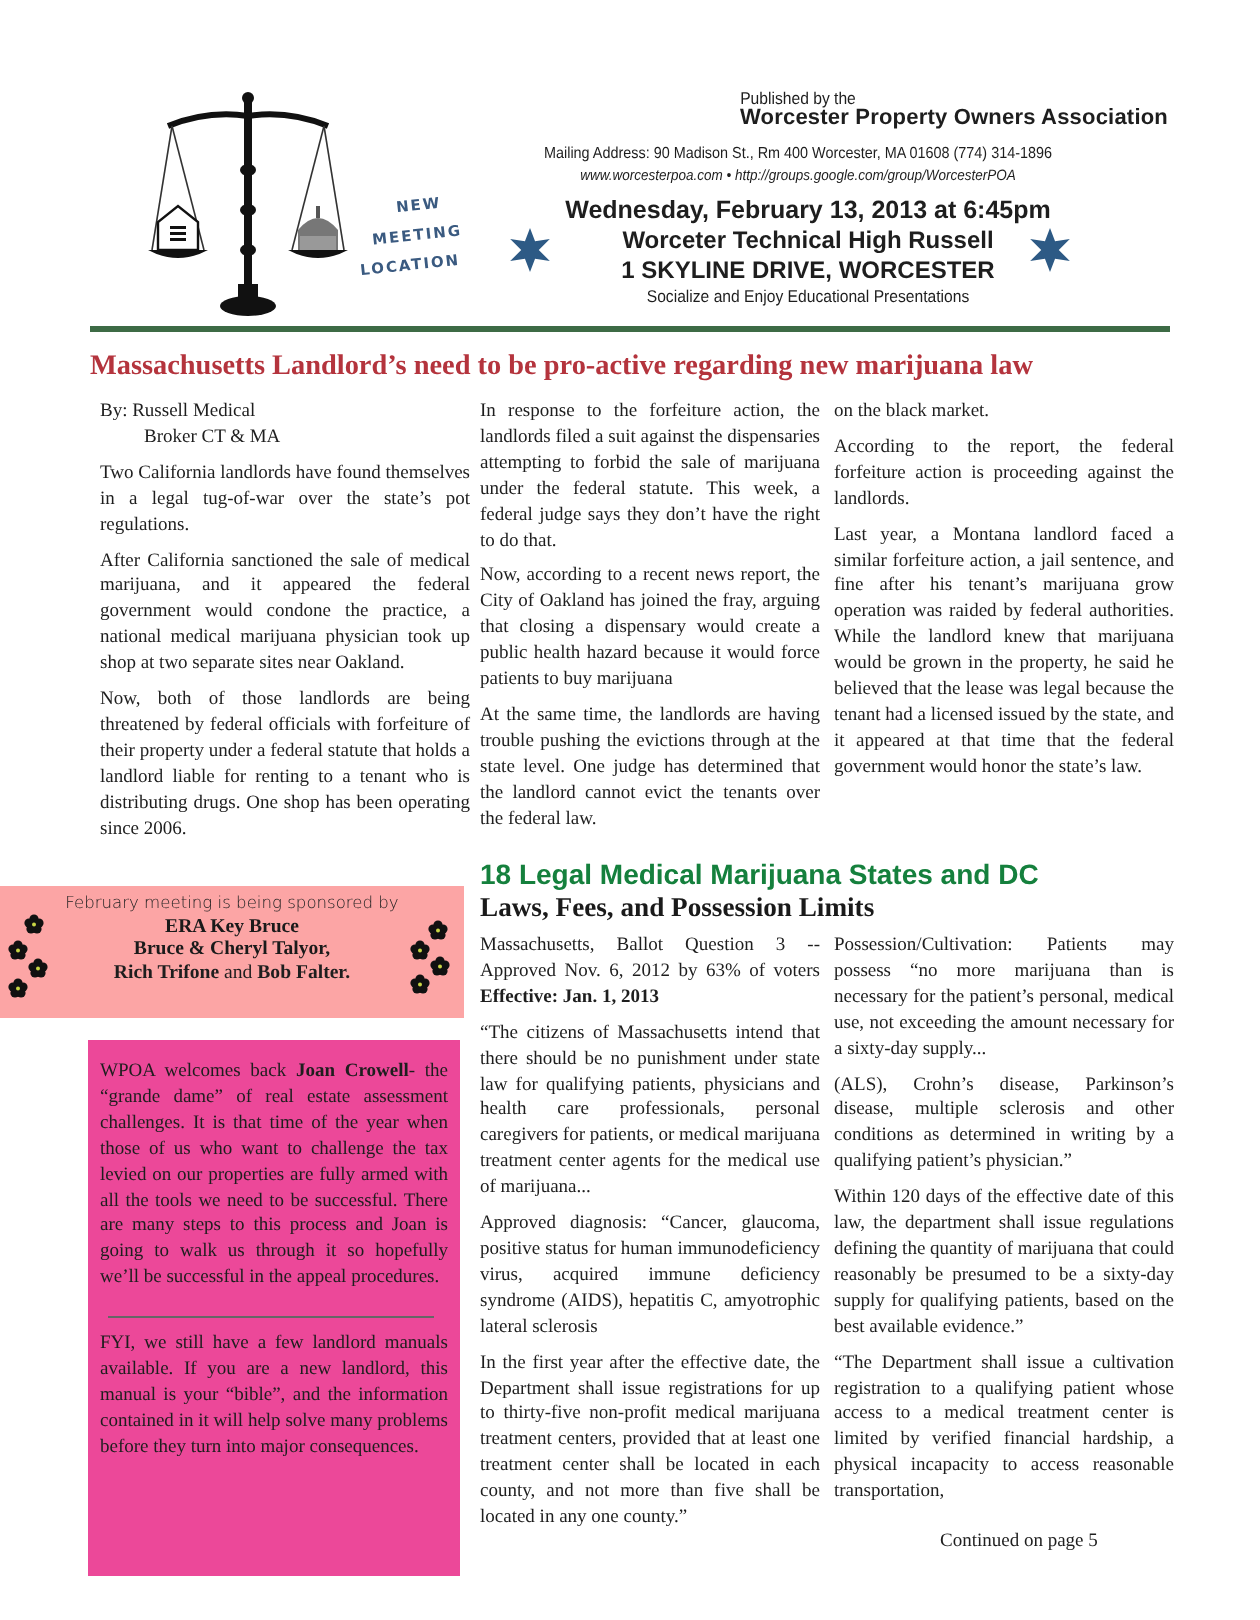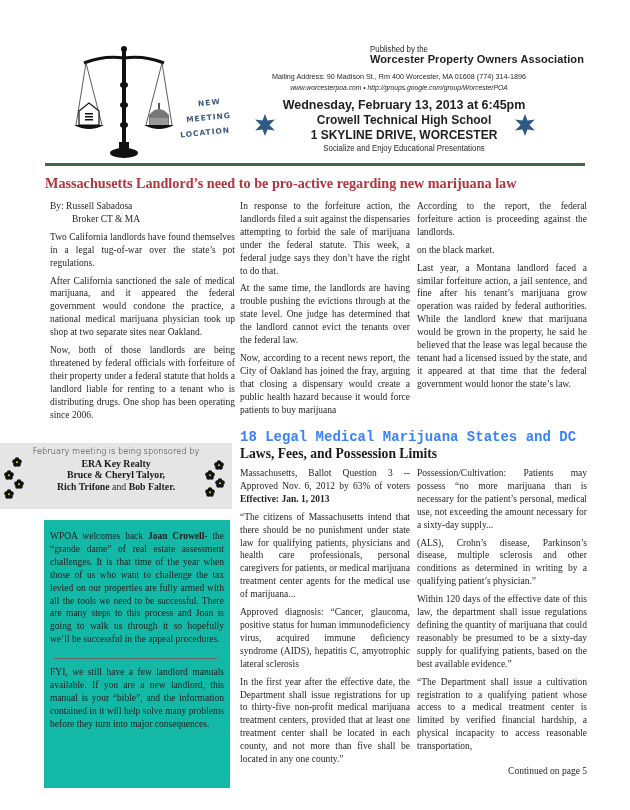--- a/index.html
+++ b/index.html
@@ -39,41 +39,41 @@
       font-family: "Liberation Serif", serif; font-weight: bold; color: #b4343d; font-size: 14.2px; }
 
     .col { position: absolute; font-size: 9.5px; line-height: 12.9px; text-align: justify; }
     .col p { margin-bottom: 5px; }
     .col1 { left: 50px; top: 200px; width: 185px; }
     .col2 { left: 240px; top: 200px; width: 170px; }
     .col3 { left: 417px; top: 200px; width: 170px; }
     .byline-sub { padding-left: 22px; }
     .byline { text-align: left; }
 
-    .sponsor { position: absolute; left: 0; top: 443px; width: 232px; height: 66px; background: #e5e5e5; }
+    .sponsor { position: absolute; left: 0; top: 443px; width: 232px; height: 66px; background: #fca5a5; }
     .sponsor-inner { position: absolute; left: 20px; top: 3px; width: 192px; text-align: center; line-height: 11.5px; }
     .sp-lead, .sp-thank { font-family: "DejaVu Sans", sans-serif; font-size: 8.3px; font-weight: 300; color: #222; }
     .sp-strong { font-family: "Liberation Serif", serif; font-weight: bold; font-size: 9.8px; color: #1a1a1a; }
     .sp-line { font-family: "Liberation Serif", serif; font-size: 9.8px; }
     .sp-line b { font-weight: bold; }
     .flower { position: absolute; width: 10px; height: 10px; }
 
-    .greenbox { position: absolute; left: 44px; top: 520px; width: 186px; height: 268px; background: #14b8a6; }
+    .greenbox { position: absolute; left: 44px; top: 520px; width: 186px; height: 268px; background: #ec4899; }
     .greenbox-text { position: absolute; left: 6px; top: 10px; width: 174px; font-size: 9.5px; line-height: 12.9px; text-align: justify; }
     .greenbox-text p { margin-bottom: 4px; }
     .gb-rule { width: 163px; height: 1px; background: #666; margin: 12px 0 7px 4px; }
 
     .sub-headline { position: absolute; left: 240px; top: 429px; width: 360px;
-      font-family: Liberation Mono, monospace; font-weight: bold; color: #3b82f6; font-size: 14px; }
+      font-family: Liberation Sans, sans-serif; font-weight: bold; color: #15803d; font-size: 14px; }
     .sub-headline2 { position: absolute; left: 240px; top: 446px; width: 360px;
       font-family: "Liberation Serif", serif; font-weight: bold; color: #1a1a1a; font-size: 13.6px; }
 
     .col4 { left: 240px; top: 467px; width: 170px; }
     .col5 { left: 417px; top: 467px; width: 170px; }
-    .continued { position: absolute; left: 470px; top: 766px; width: 117px; text-align: right; font-size: 9.5px; }
+    .continued { position: absolute; left: 470px; top: 766px; width: 117px; text-align: left; font-size: 9.5px; }
   </style>
 </head>
 <body>
 
 <div class="masthead">
   <svg class="logo" viewBox="0 0 100 115">
 
     <rect x="48" y="3" width="4" height="100" fill="#111"></rect>
     <circle cx="50" cy="4" r="3" fill="#111"></circle>
     <ellipse cx="50" cy="40" rx="4" ry="3" fill="#111"></ellipse>
@@ -115,49 +115,49 @@
 
   <svg class="star star-left" viewBox="0 0 20 20">
     <polygon points="10,0 12.3,6 19,5 14,10 19,15 12.3,14 10,20 7.7,14 1,15 6,10 1,5 7.7,6" fill="#2d5a85"></polygon>
   </svg>
   <svg class="star star-right" viewBox="0 0 20 20">
     <polygon points="10,0 12.3,6 19,5 14,10 19,15 12.3,14 10,20 7.7,14 1,15 6,10 1,5 7.7,6" fill="#2d5a85"></polygon>
   </svg>
 
   <div class="meeting-date">Wednesday, February 13, 2013 at 6:45pm</div>
   <div class="meeting-venue">
-    <div>Crowell Technical High School</div>
+    <div>Worceter Technical High Russell</div>
     <div>1 SKYLINE DRIVE, WORCESTER</div>
   </div>
   <div class="meeting-sub">Socialize and Enjoy Educational Presentations</div>
 </div>
 
 <div class="rule"></div>
 
 <div class="headline">Massachusetts Landlord’s need to be pro-active regarding new marijuana law</div>
 
 <div class="col col1">
   <p class="byline">
-    <span>By: Russell Sabadosa</span><br>
+    <span>By: Russell Medical</span><br>
     <span class="byline-sub">Broker CT &amp; MA</span>
   </p>
   <p>Two California landlords have found themselves in a legal tug-of-war over the state’s pot regulations.</p>
   <p>After California sanctioned the sale of medical marijuana, and it appeared the federal government would condone the practice,  a national medical marijuana physician took up shop at two separate sites near Oakland.</p>
   <p>Now, both of those landlords are being threatened by federal officials with forfeiture of their property under a federal statute that holds a landlord liable for renting to a tenant who is distributing drugs. One shop  has been operating since 2006.</p>
 </div>
 
 <div class="col col2">
   <p>In response to the forfeiture action, the landlords filed a suit against the dispensaries attempting to forbid the sale of marijuana under the federal statute. This week, a federal judge says they don’t have the right to do that.</p>
+  <p>Now, according to a recent news report, the City of Oakland has joined the fray, arguing that closing a dispensary would create a public health hazard because it would force patients to buy marijuana</p>
   <p>At the same time, the landlords are having trouble pushing the evictions through at the state level. One judge has determined that the landlord cannot evict the tenants over the federal law.</p>
-  <p>Now, according to a recent news report, the City of Oakland has joined the fray, arguing that closing a dispensary would create a public health hazard because it would force patients to buy marijuana</p>
 </div>
 
 <div class="col col3">
+  <p>on the black market.</p>
   <p>According to the report, the federal forfeiture action is proceeding against the landlords.</p>
-  <p>on the black market.</p>
   <p>Last year, a Montana landlord faced a similar forfeiture action, a jail sentence, and fine after his tenant’s marijuana grow operation was raided by federal authorities. While the landlord knew that marijuana would be grown in the property, he said he believed that the lease was legal because the tenant had a licensed issued by the state, and it appeared at that time that the federal government would honor the state’s law.</p>
 </div>
 
 <div class="sponsor">
   <svg class="flower" style="left:12px;top:14px" viewBox="0 0 10 10">
       <circle cx="5" cy="2.5" r="2.3" fill="#111"></circle>
       <circle cx="7.5" cy="4.5" r="2.3" fill="#111"></circle>
       <circle cx="6.5" cy="7.5" r="2.3" fill="#111"></circle>
       <circle cx="3.5" cy="7.5" r="2.3" fill="#111"></circle>
       <circle cx="2.5" cy="4.5" r="2.3" fill="#111"></circle>
@@ -215,21 +215,21 @@
       <circle cx="5" cy="2.5" r="2.3" fill="#111"></circle>
       <circle cx="7.5" cy="4.5" r="2.3" fill="#111"></circle>
       <circle cx="6.5" cy="7.5" r="2.3" fill="#111"></circle>
       <circle cx="3.5" cy="7.5" r="2.3" fill="#111"></circle>
       <circle cx="2.5" cy="4.5" r="2.3" fill="#111"></circle>
       <circle cx="5" cy="5.3" r="1" fill="#c8d645"></circle>
     </svg>
 
   <div class="sponsor-inner">
     <div class="sp-lead">February meeting is being sponsored by</div>
-    <div class="sp-strong">ERA Key Realty</div>
+    <div class="sp-strong">ERA Key Bruce</div>
     <div class="sp-strong">Bruce &amp; Cheryl Talyor,</div>
     <div class="sp-line"><b>Rich Trifone</b><span> and </span><b>Bob Falter.</b></div>
   </div>
 </div>
 
 <div class="greenbox">
   <div class="greenbox-text">
     <p><span>WPOA welcomes back </span><b>Joan Crowell</b><span>- the “grande dame” of real estate assessment challenges. It is that time of the year when those of us who want to challenge the tax levied on our properties are fully armed with all the tools we need to be successful. There are many steps to this process and Joan is going to walk us through it so hopefully we’ll be successful in the appeal procedures.</span></p>
     <div class="gb-rule"></div>
     <p>FYI, we still have a few landlord manuals available. If you are a new landlord, this manual is your “bible”, and the information contained in it will help solve many problems before they turn into major consequences.</p>

